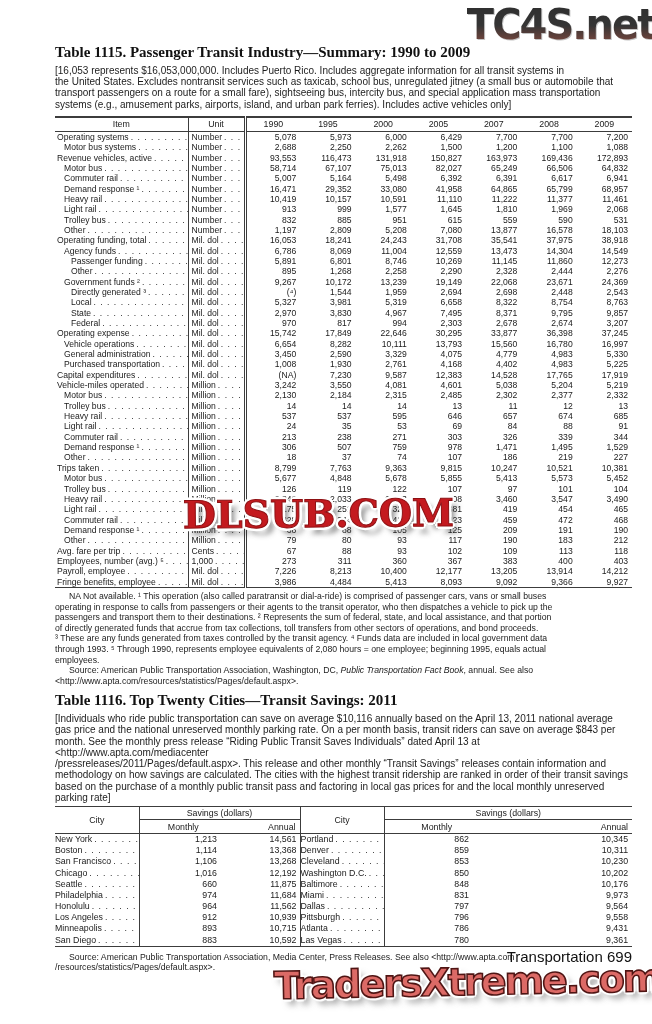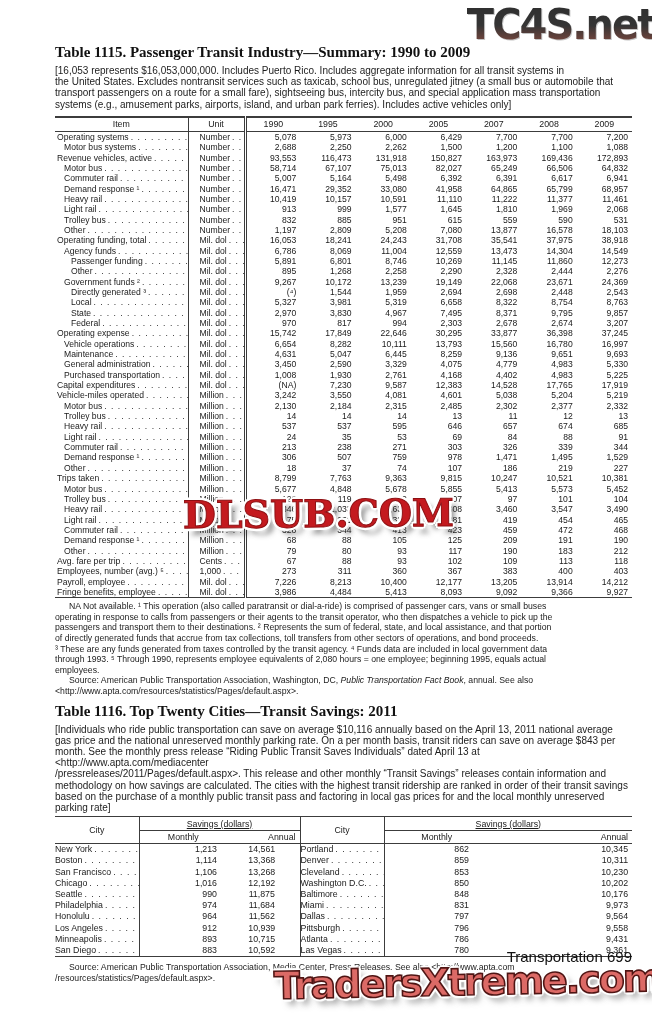--- a/index.html
+++ b/index.html
@@ -17,43 +17,43 @@
   #t1115 th{font-weight:normal;font-size:8.8px;height:13px;
       border-top:2px solid #3c3c3c;border-bottom:1px solid #3c3c3c;padding:0;text-align:center;}
   #t1115 td{height:10.35px;line-height:10.3px;padding:0;overflow:hidden;white-space:nowrap;}
   #t1115 tr:last-child td{border-bottom:1.5px solid #3c3c3c;}
   .c-item{width:133px;border-right:1px solid #3c3c3c;}
   .c-unit{width:57px;border-right:3px double #3c3c3c;}
   .c-val{text-align:right;padding-right:4px !important;}
   .cellflex{display:flex;align-items:baseline;overflow:hidden;}
   .lbl{white-space:nowrap;}
   .ind0{padding-left:2px;} .ind1{padding-left:9px;} .ind2{padding-left:16px;}
-  .u-lbl{padding-left:11px;white-space:nowrap;}
+  .u-lbl{padding-left:3px;white-space:nowrap;}
   .leader{flex:1;overflow:hidden;white-space:nowrap;color:#2a2a2a;}
   .leader::after{content:". . . . . . . . . . . . . . . . . . . . . . . . . . . .";
       padding-left:2px;letter-spacing:1px;}
 
   .notes{font-size:8.7px;line-height:10.6px;margin:3px 0 0 0;white-space:pre-line;text-indent:14px;color:#1c1c1c;}
   .src{font-size:8.7px;line-height:10.6px;margin:0;white-space:pre-line;text-indent:14px;color:#1c1c1c;}
   .src .it{font-style:italic;}
 
   
   #t1116{font-size:8.8px;margin-top:3px;}
   #t1116 th{font-weight:normal;font-size:8.8px;padding:0;height:12.5px;}
   #t1116 .h-top{border-top:1.5px solid #3c3c3c;}
   #t1116 .h-city{border-bottom:1.5px solid #3c3c3c;text-align:center;vertical-align:middle;}
-  #t1116 .h-sav{border-bottom:1px solid #3c3c3c;text-align:center;text-decoration:underline;}
+  #t1116 .h-sav{border-bottom:1px solid #3c3c3c;text-align:center;}
   #t1116 .h-sub{border-bottom:1.5px solid #3c3c3c;text-align:center;}
   #t1116 .h-sub.h-ann{text-align:right;padding-right:4px;}
   #t1116 td{height:11.2px;line-height:11.1px;padding:0;overflow:hidden;white-space:nowrap;}
   #t1116 tr:last-child td{border-bottom:1.5px solid #3c3c3c;}
   .b-r{border-right:1px solid #3c3c3c;}
   .t16-city{padding-left:2px;}
   .t16-mon1{text-align:right;padding-right:10px !important;}
-  .t16-ann1{text-align:center;padding-right:3px !important;}
+  .t16-ann1{text-align:right;padding-right:3px !important;}
   .t16-mon2{text-align:right;padding-right:20px !important;}
   .t16-ann2{text-align:right;padding-right:4px !important;}
 
   
   .foot-right{position:absolute;right:20px;top:948px;font-size:15px;color:#111;}
   .foot-left{position:absolute;left:55px;top:970px;font-size:9.5px;color:#222;}
 
   
   .wm{pointer-events:none;position:absolute;white-space:nowrap;}
   .wm-tc4s{top:0px;right:-2px;font-family:"DejaVu Sans",sans-serif;font-weight:bold;
@@ -546,41 +546,20 @@
                 <span class="leader"></span>
               </div>
             </td>
             <td class="c-val">6,654</td>
             <td class="c-val">8,282</td>
             <td class="c-val">10,111</td>
             <td class="c-val">13,793</td>
             <td class="c-val">15,560</td>
             <td class="c-val">16,780</td>
             <td class="c-val">16,997</td>
-          </tr>
-          <tr>
-            <td class="c-item">
-              <div class="cellflex">
-                <span class="lbl ind1">Maintenance</span>
-                <span class="leader"></span>
-              </div>
-            </td>
-            <td class="c-unit">
-              <div class="cellflex">
-                <span class="u-lbl">Mil. dol</span>
-                <span class="leader"></span>
-              </div>
-            </td>
-            <td class="c-val">4,631</td>
-            <td class="c-val">5,047</td>
-            <td class="c-val">6,445</td>
-            <td class="c-val">8,259</td>
-            <td class="c-val">9,136</td>
-            <td class="c-val">9,651</td>
-            <td class="c-val">9,693</td>
           </tr>
           <tr>
             <td class="c-item">
               <div class="cellflex">
                 <span class="lbl ind1">General administration</span>
                 <span class="leader"></span>
               </div>
             </td>
             <td class="c-unit">
               <div class="cellflex">
@@ -1176,21 +1155,21 @@
             <td class="t16-mon2">850</td>
             <td class="t16-ann2">10,202</td>
           </tr>
           <tr>
             <td class="b-r t16-city">
               <div class="cellflex">
                 <span class="lbl">Seattle</span>
                 <span class="leader"></span>
               </div>
             </td>
-            <td class="t16-mon1">990</td>
+            <td class="t16-mon1">660</td>
             <td class="b-r t16-ann1">11,875</td>
             <td class="b-r t16-city">
               <div class="cellflex">
                 <span class="lbl">Baltimore</span>
                 <span class="leader"></span>
               </div>
             </td>
             <td class="t16-mon2">848</td>
             <td class="t16-ann2">10,176</td>
           </tr>

